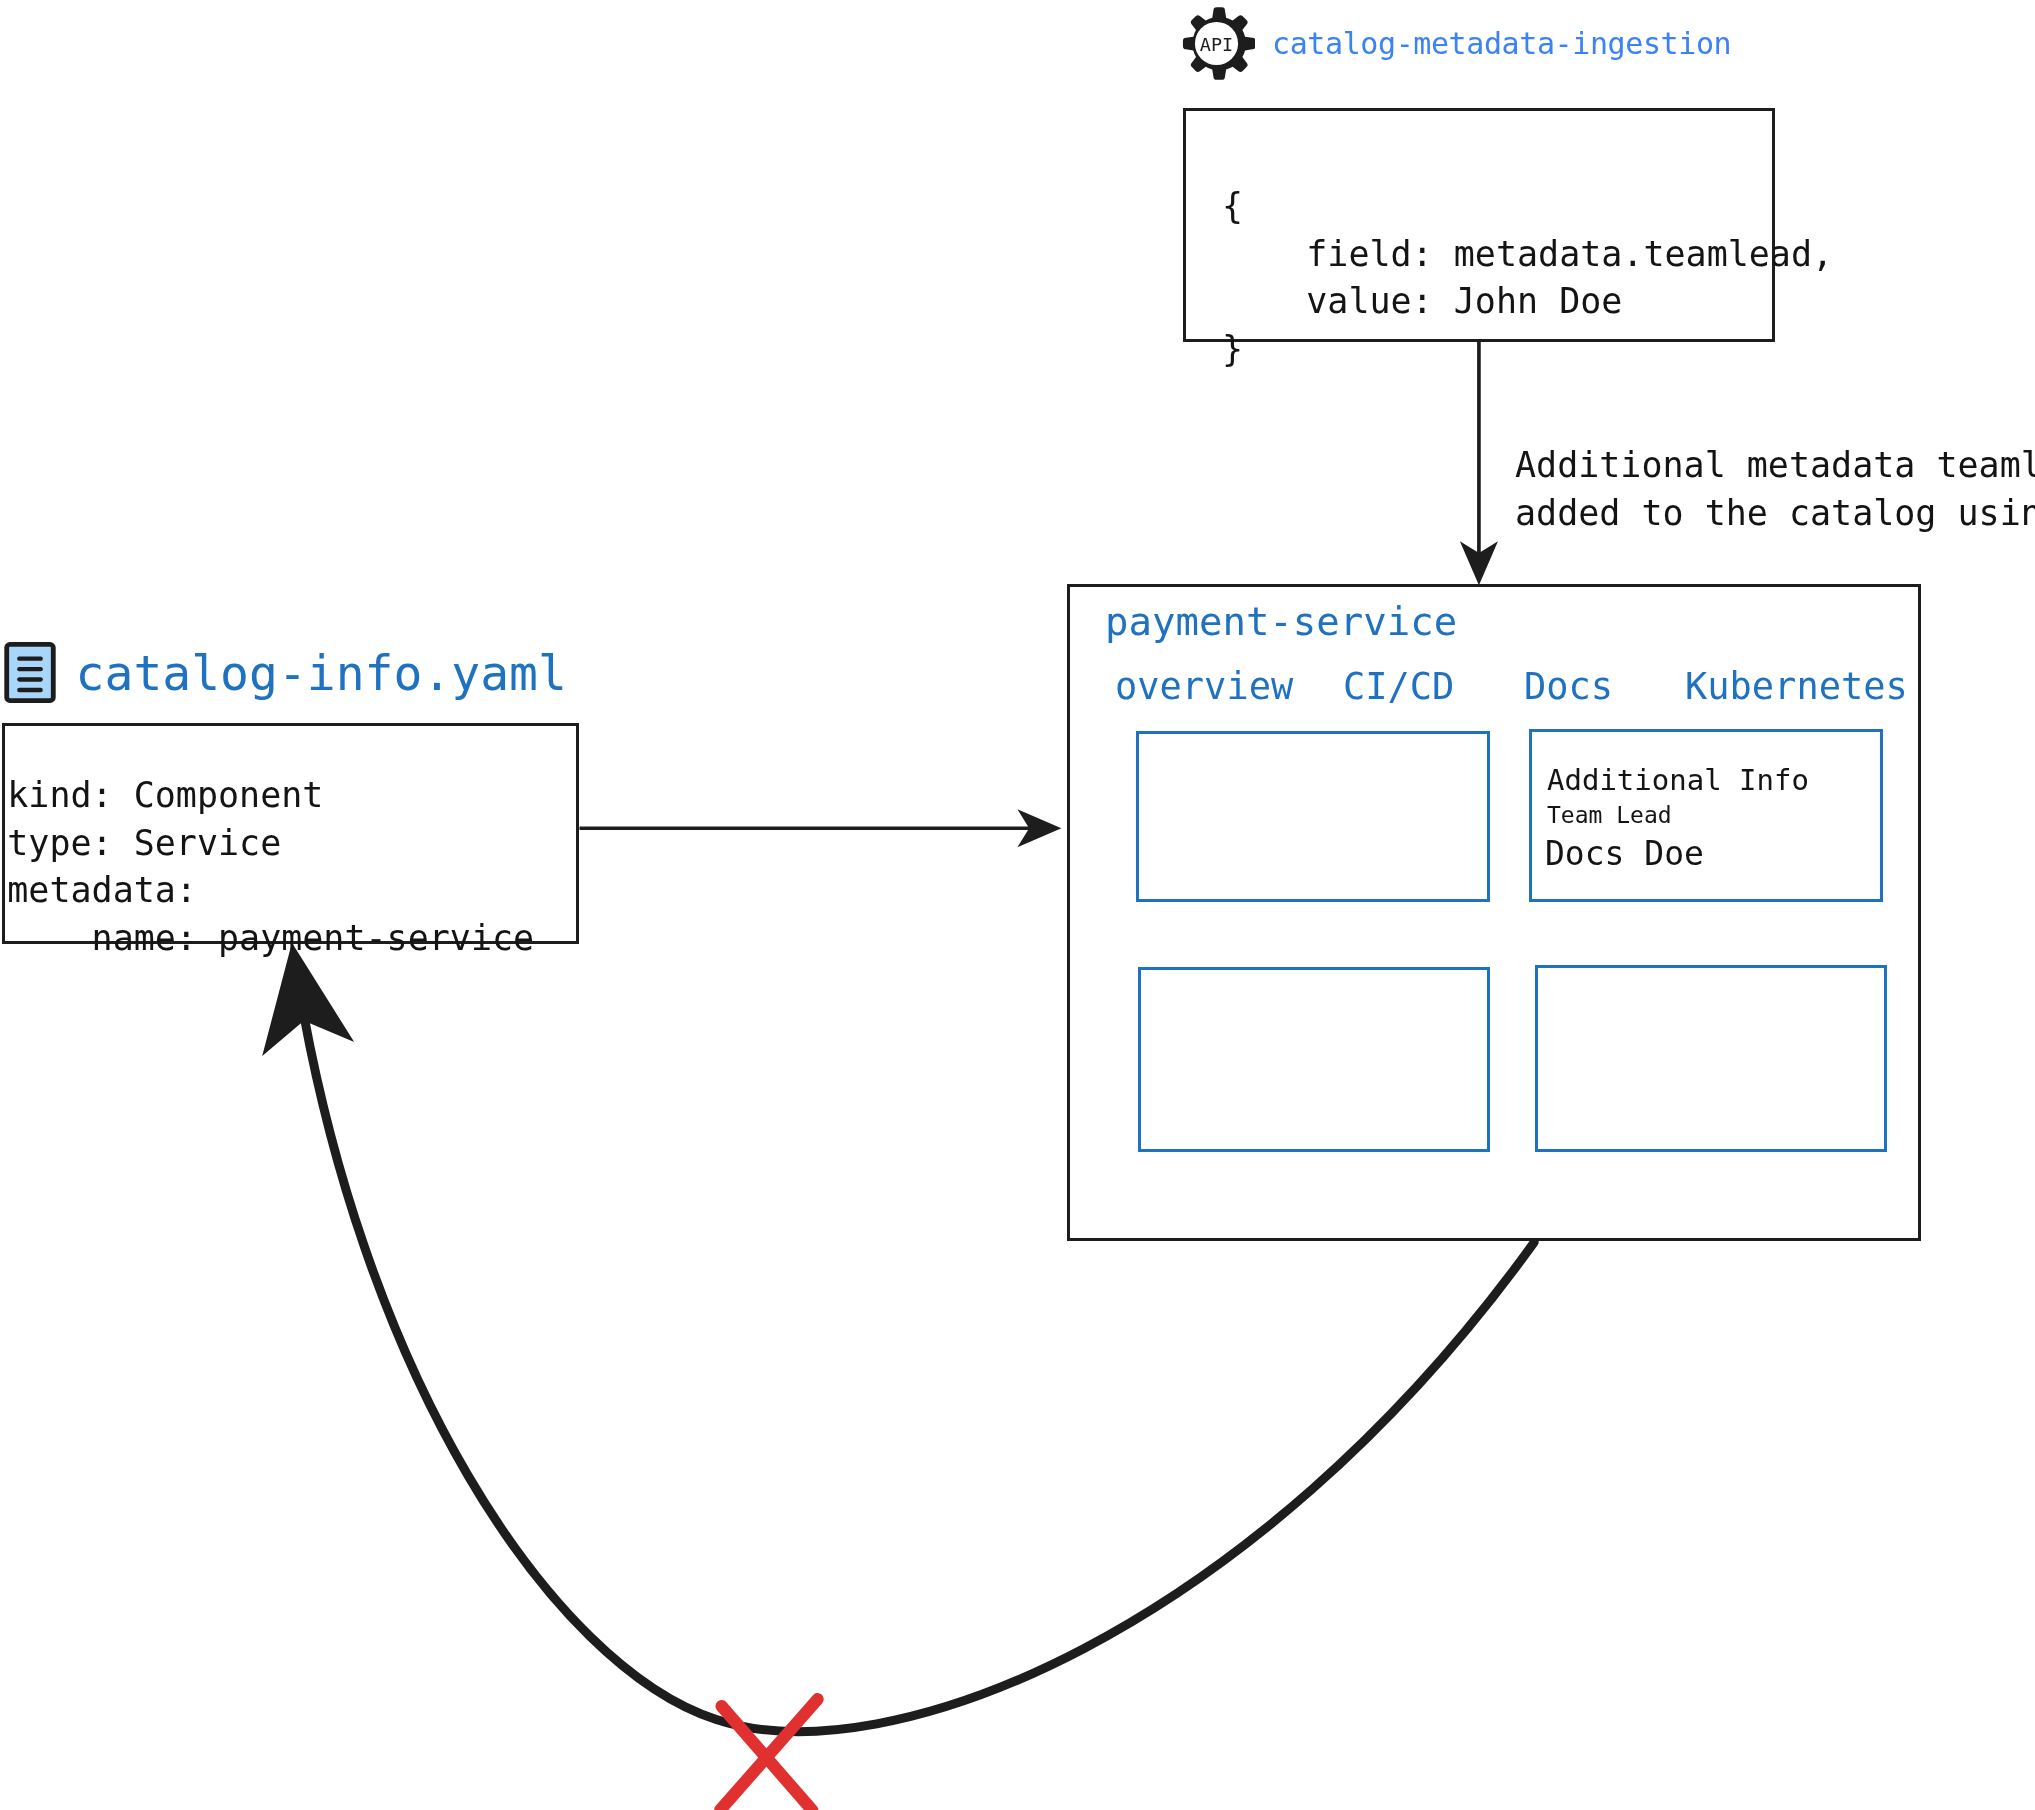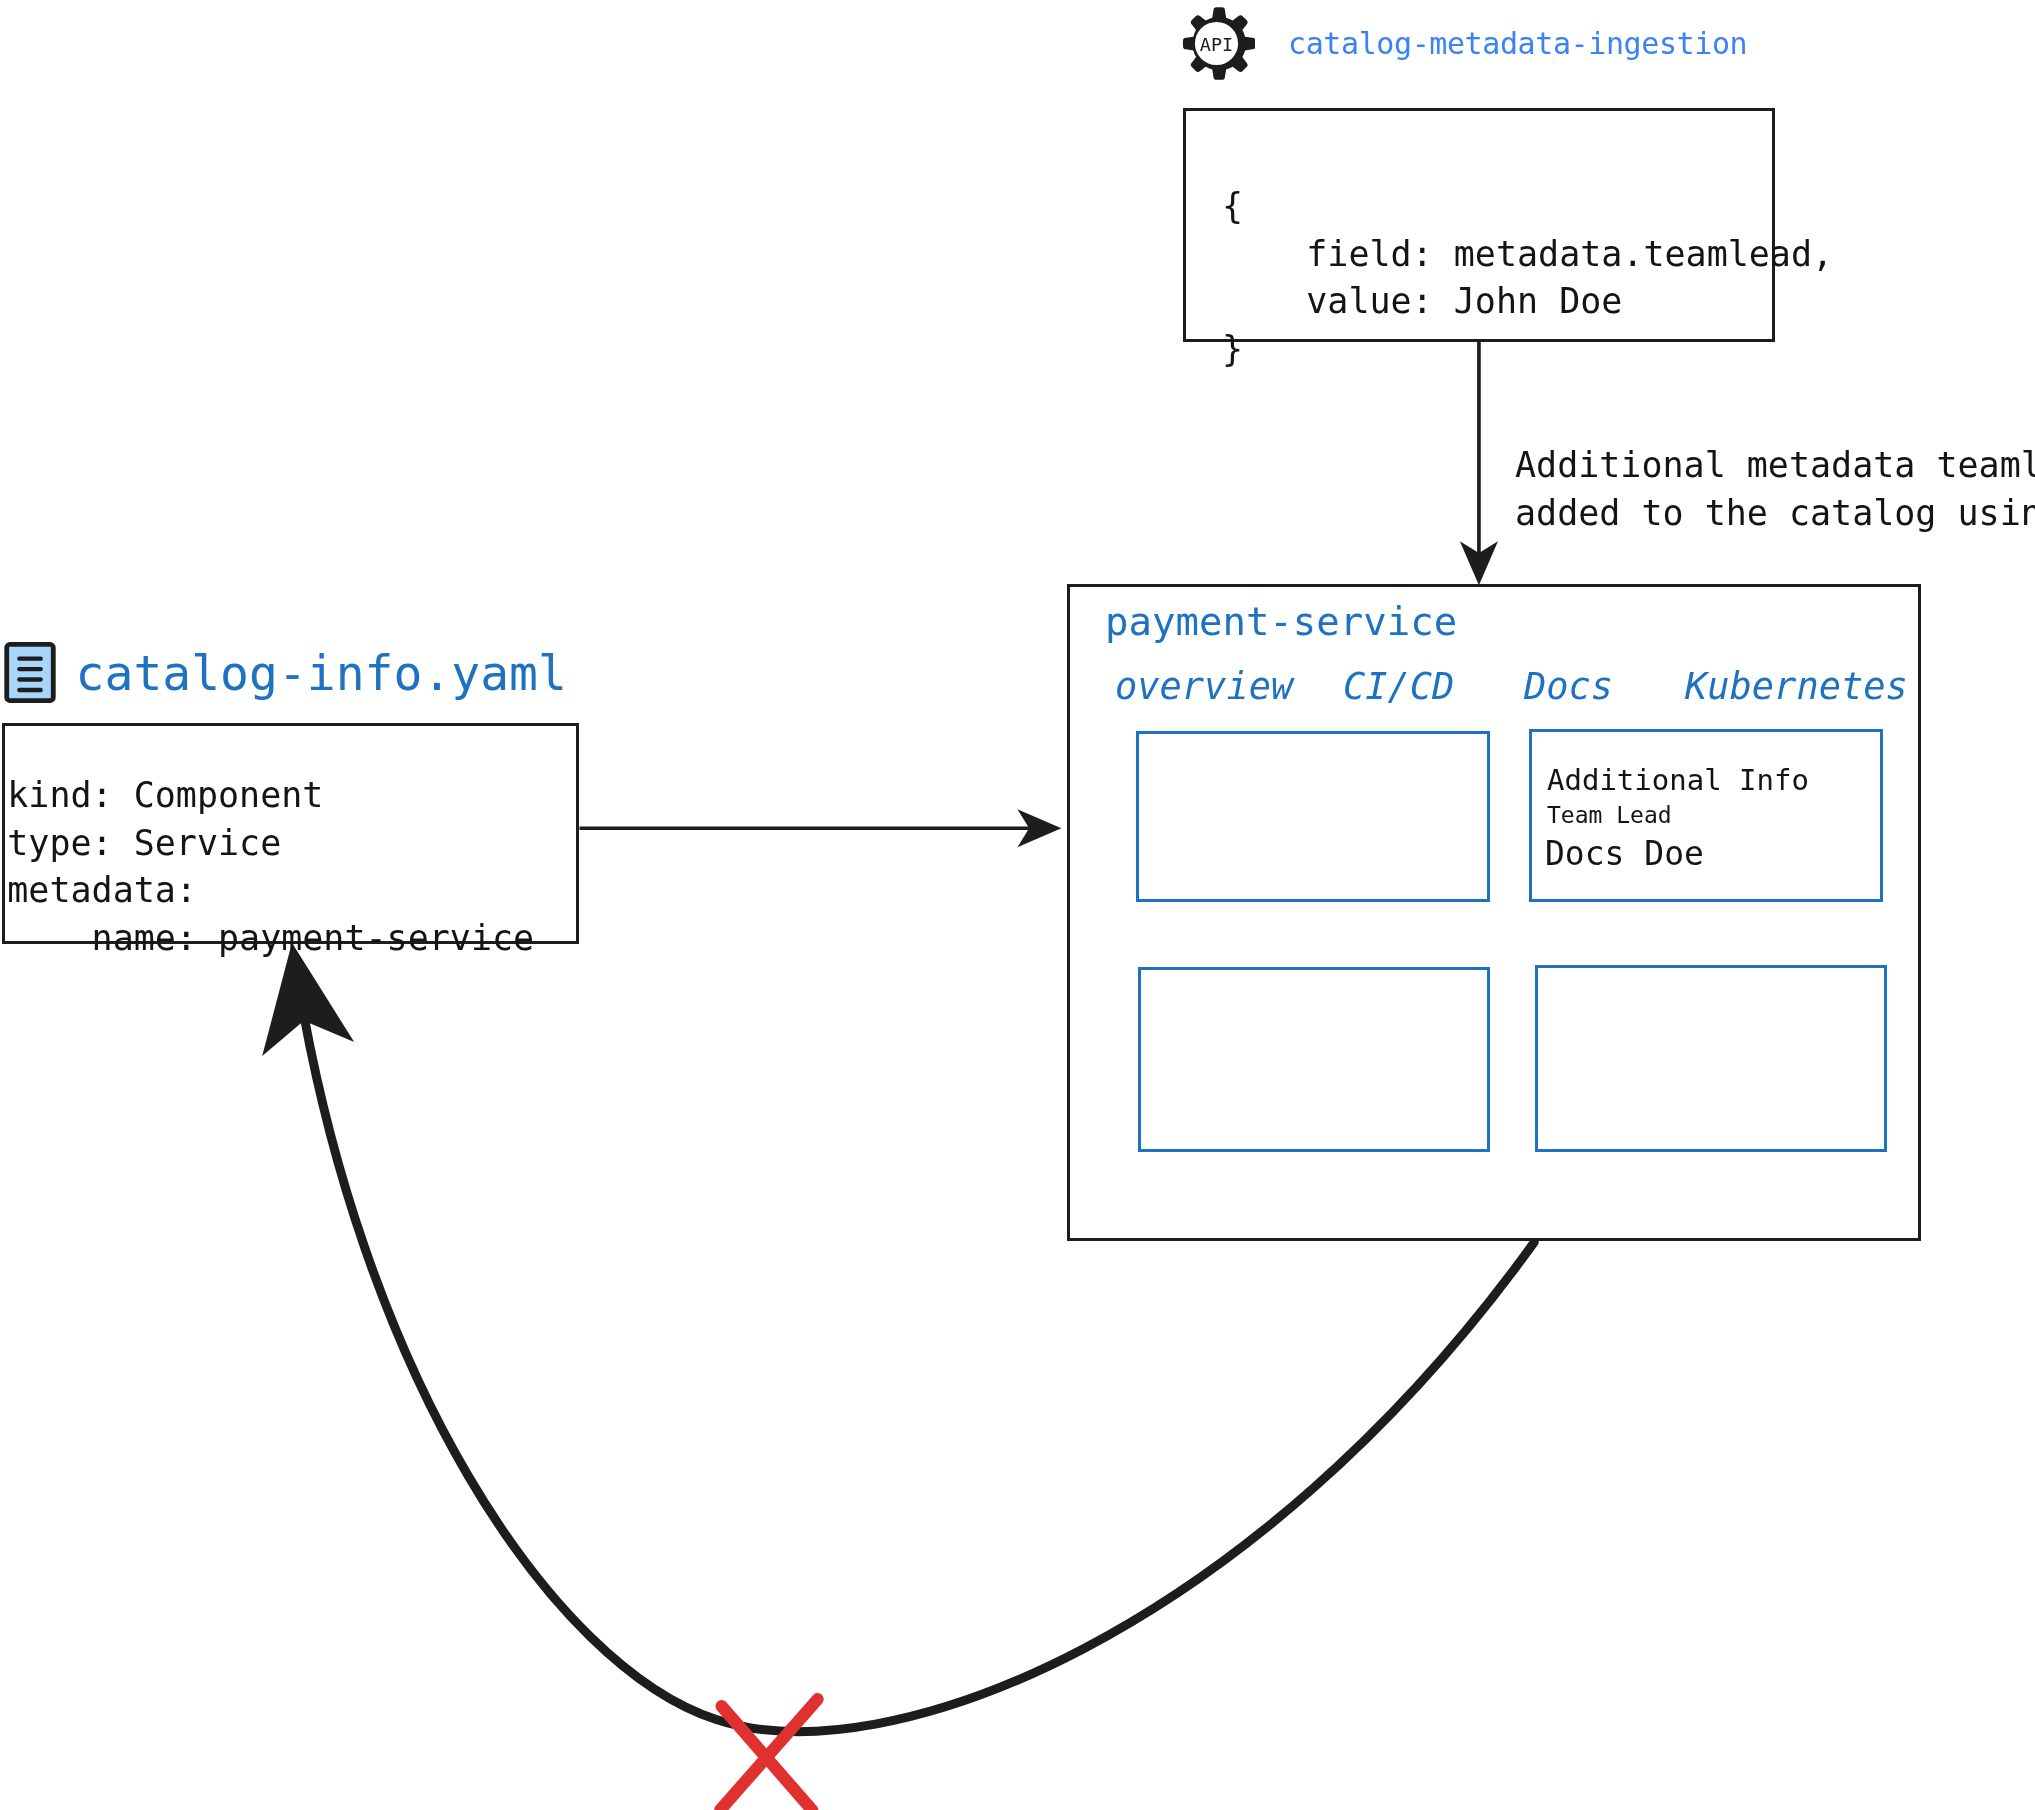--- a/index.html
+++ b/index.html
@@ -7,35 +7,35 @@
        font-family:"DejaVu Sans Mono","Liberation Mono",monospace;}
   .stage{position:absolute;left:0;top:0;width:2056px;height:1810px;}
 
   svg.wires{position:absolute;left:0;top:0;width:2056px;height:1810px;pointer-events:none;}
 
   
   .blackbox{position:absolute;background:#fff;border:3.7px solid #1d1d1d;box-sizing:border-box;}
   .bluebox{position:absolute;background:#fff;border:3.7px solid #1f72c0;box-sizing:border-box;}
 
   
-  #api-header{position:absolute;left:1178px;top:3.3px;height:81px;display:flex;align-items:center;gap:33px;text-align:right;}
+  #api-header{position:absolute;left:1178px;top:3.3px;height:81px;display:flex;align-items:center;gap:17px;text-align:right;}
   #api-gear{width:77px;height:77px;flex:0 0 77px;position:relative;}
   #api-title{color:#3b82f6;font-size:30px;line-height:1;white-space:nowrap;letter-spacing:-0.4px;}
 
   
   #api-box{left:1183px;top:108px;width:592px;height:234px;}
   #api-code{position:absolute;left:36px;top:37px;color:#141414;font-size:35px;line-height:1.36;white-space:pre;}
 
   
   #api-arrow-label{position:absolute;left:1515px;top:407px;color:#141414;font-size:35px;line-height:1.36;white-space:pre;}
 
   
   #svc-panel{left:1067px;top:584px;width:854px;height:657px;}
   #svc-title{position:absolute;left:1105px;top:602px;color:#1f72c0;font-size:39px;line-height:1;white-space:nowrap;}
-  .svc-tab{position:absolute;top:668px;color:#1f72c0;font-size:37px;line-height:1;white-space:nowrap;font-style:italic;}
+  .svc-tab{position:absolute;top:668px;color:#1f72c0;font-size:37px;line-height:1;white-space:nowrap;}
   #tab-0{left:1115px;}
   #tab-1{left:1343px;}
   #tab-2{left:1524px;}
   #tab-3{left:1685px;}
 
   #card-tl{left:1136px;top:731px;width:354px;height:171px;}
   #card-tr{left:1529px;top:729px;width:354px;height:173px;}
   #card-bl{left:1138px;top:967px;width:352px;height:185px;}
   #card-br{left:1535px;top:965px;width:352px;height:187px;}
 

